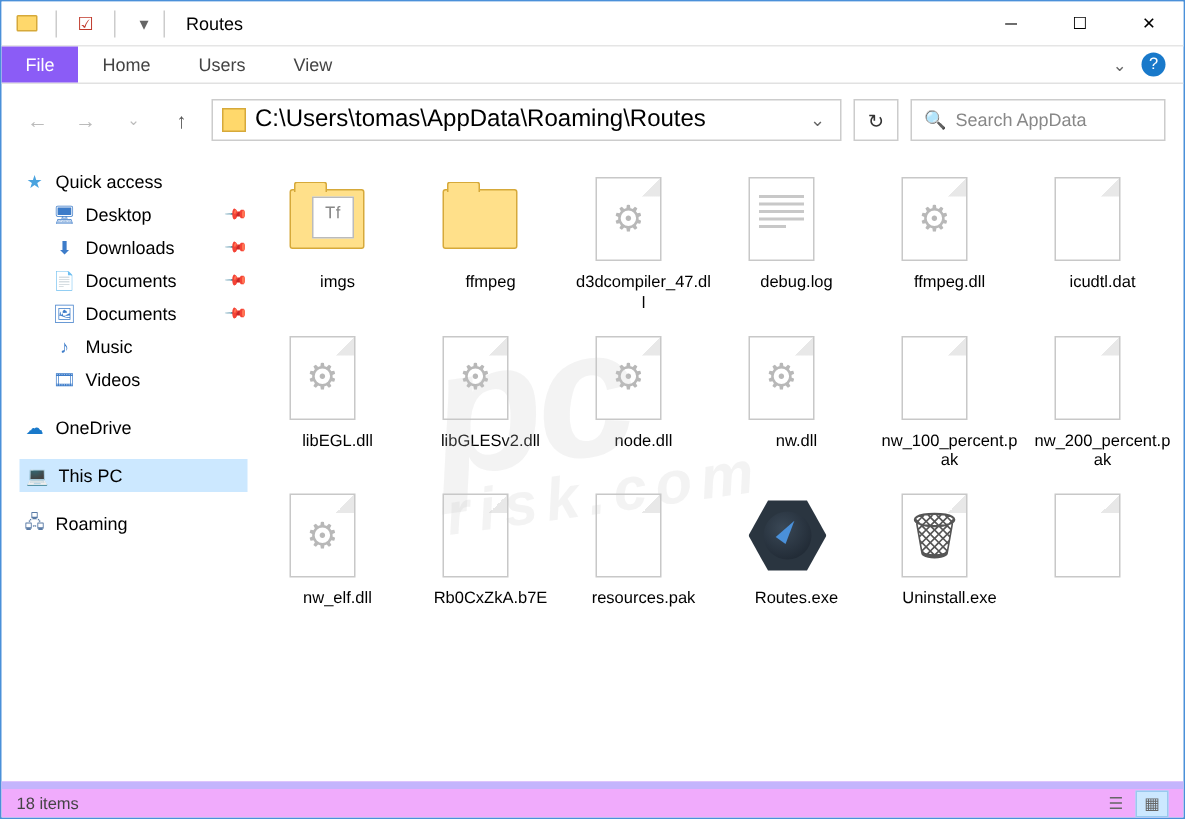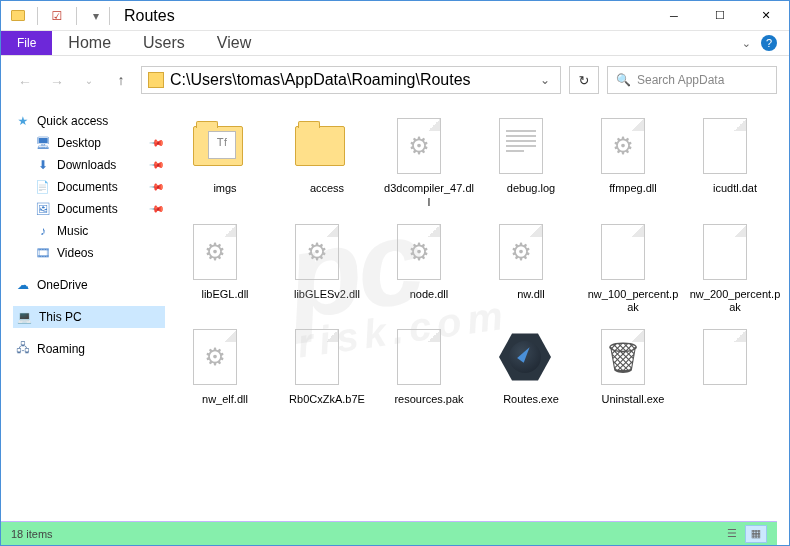--- a/index.html
+++ b/index.html
@@ -3,28 +3,28 @@
 <meta charset="utf-8">
 <style>
 * { margin: 0; padding: 0; box-sizing: border-box; font-family: "Segoe UI", Tahoma, sans-serif; }
 body { width: 790px; height: 546px; background: #fff; border: 1px solid #4a90d9; overflow: hidden; position: relative; }
 
 
 .titlebar { height: 30px; background: #fff; display: flex; align-items: center; padding: 0 0 0 8px; border-bottom: 1px solid #e5e5e5; }
 .tb-icons { display: flex; gap: 6px; align-items: center; }
 .tb-icon { width: 18px; height: 18px; display: flex; align-items: center; justify-content: center; font-size: 12px; }
 .tb-sep { width: 1px; height: 18px; background: #ccc; margin: 0 4px; }
-.tb-title { margin-left: 10px; font-size: 16px; color: #000; }
+.tb-title { margin-left: 10px; font-size: 12px; color: #000; }
 .tb-ctrl { margin-left: auto; display: flex; }
 .tb-btn { width: 46px; height: 30px; display: flex; align-items: center; justify-content: center; font-size: 11px; color: #000; }
 
 
 .ribbon { height: 25px; display: flex; align-items: stretch; border-bottom: 1px solid #e1e1e1; }
-.ribbon-file { background: #6d28d9; color: #fff; padding: 0 16px; display: flex; align-items: center; font-size: 12px; }
-.ribbon-tab { padding: 0 16px; display: flex; align-items: center; font-size: 16px; color: #444; }
+.ribbon-file { background: #8b5cf6; color: #fff; padding: 0 16px; display: flex; align-items: center; font-size: 12px; }
+.ribbon-tab { padding: 0 16px; display: flex; align-items: center; font-size: 12px; color: #444; }
 .ribbon-expand { margin-left: auto; display: flex; align-items: center; gap: 10px; padding-right: 12px; }
 .help-ic { width: 16px; height: 16px; border-radius: 50%; background: #1979ca; color: #fff; display: flex; align-items: center; justify-content: center; font-size: 11px; }
 
 
 .navbar { height: 36px; display: flex; align-items: center; gap: 8px; padding: 0 12px; margin-top: 6px; }
 .nav-btn { width: 24px; height: 24px; display: flex; align-items: center; justify-content: center; color: #555; font-size: 14px; }
 .nav-disabled { color: #bbb; }
 .addr { flex: 1; height: 28px; border: 1px solid #ccc; display: flex; align-items: center; padding: 0 6px; font-size: 12px; position: relative; }
 .addr-icon { width: 16px; height: 16px; background: #ffd86b; border: 1px solid #d6a93a; margin-right: 6px; }
 .addr-text { flex: 1; border: none; outline: none; font-size: 16px; }
@@ -65,21 +65,21 @@
 .file-gear::after { content:""; position:absolute; top:0; right:0; width:12px; height:12px; background: linear-gradient(135deg, transparent 50%, #e8e8e8 50%); }
 .gear { font-size: 24px; color: #b8b8b8; }
 .file-text { width: 44px; height: 56px; background: #fff; border: 1px solid #c8c8c8; position: relative; padding: 8px 6px; }
 .file-text .line { height: 2px; background: #c8c8c8; margin: 3px 0; }
 .exe-hex { width: 52px; height: 52px; background: #2a3540; clip-path: polygon(25% 5%, 75% 5%, 100% 50%, 75% 95%, 25% 95%, 0 50%); border-radius: 4px; display: flex; align-items: center; justify-content: center; }
 .compass { width: 32px; height: 32px; border-radius: 50%; background: radial-gradient(circle at 40% 35%, #3a4856, #1a222c); position: relative; }
 .compass::after { content:""; position:absolute; left:50%; top:50%; width:0; height:0; border-left:4px solid transparent; border-right:4px solid transparent; border-bottom:16px solid #4a90d9; transform: translate(-50%,-70%) rotate(35deg); }
 .bin-ic { width: 40px; height: 40px; display:flex; align-items:center; justify-content:center; font-size:30px; color:#555; }
 
 
-.status { position: absolute; bottom: 0; left: 0; right: 12px; height: 24px; border-top: 1px solid #c4b5fd; display: flex; align-items: center; padding: 0 10px; font-size: 11px; color: #444; background:#86efac; }
+.status { position: absolute; bottom: 0; left: 0; right: 0; height: 24px; border-top: 5px solid #c4b5fd; display: flex; align-items: center; padding: 0 10px; font-size: 11px; color: #444; background:#f0abfc; }
 .status-right { margin-left: auto; display: flex; gap: 2px; }
 .view-btn { width: 22px; height: 18px; border: 1px solid transparent; display:flex; align-items:center; justify-content:center; font-size:11px; color:#666; }
 .view-btn.active { background: #cce8ff; border-color: #99c9ef; }
 
 
 .wm { position: absolute; top: 50%; left: 50%; transform: translate(-50%,-50%) rotate(-8deg); font-size: 120px; font-style: italic; font-weight: 600; color: rgba(200,200,200,0.22); pointer-events: none; letter-spacing: -4px; }
 .wm small { font-size: 40px; display:block; text-align:right; letter-spacing: 6px; margin-top:-24px; }
 </style>
 </head>
 <body>
@@ -194,21 +194,21 @@
             <div class="folder-big">
               <div class="folder-overlay">ᵀᶠ</div>
             </div>
           </div>
           <div class="lbl">imgs</div>
         </div>
         <div class="item">
           <div class="icon-wrap">
             <div class="folder-big"></div>
           </div>
-          <div class="lbl">access</div>
+          <div class="lbl">ffmpeg</div>
         </div>
         <div class="item">
           <div class="icon-wrap">
             <div class="file-gear">
               <span class="gear">⚙</span>
             </div>
           </div>
           <div class="lbl">d3dcompiler_47.dll</div>
         </div>
         <div class="item">

